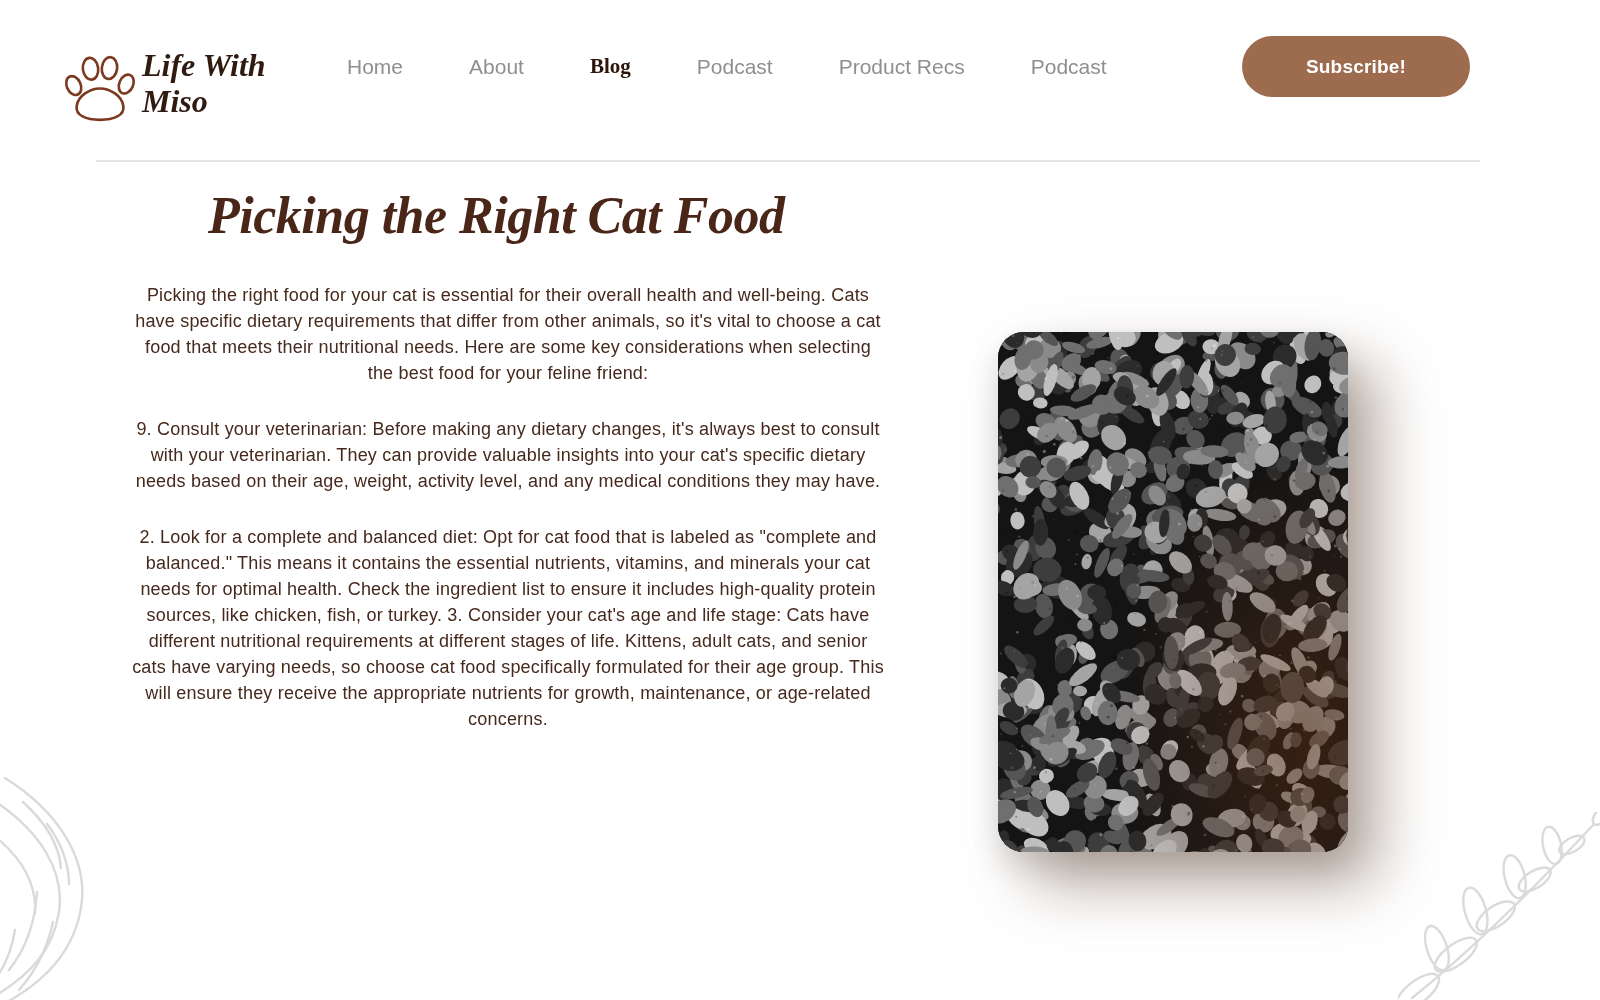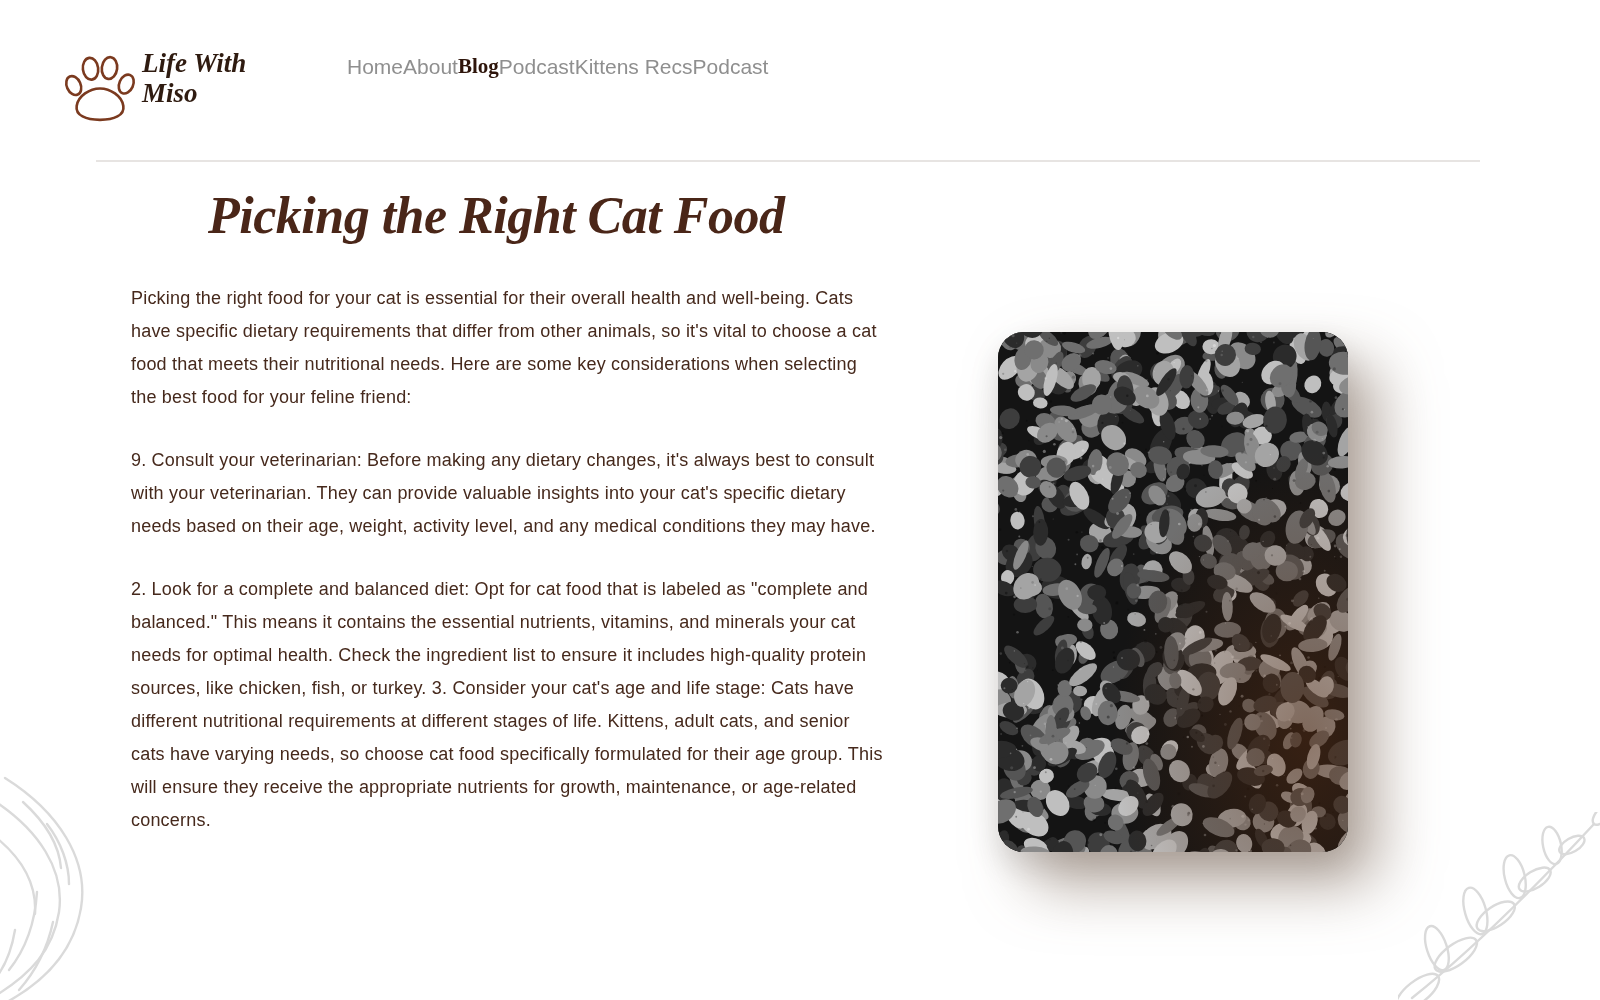--- a/index.html
+++ b/index.html
@@ -9,26 +9,26 @@
     background:#ffffff;
     font-family:"Liberation Sans", sans-serif;
   }
 
   
   .header { position:absolute; left:0; top:0; width:1600px; height:160px; background:#ffffff; }
   .paw { position:absolute; left:62px; top:52px; width:76px; height:70px; }
   .logo-text {
     position:absolute; left:142px; top:48px;
     font-family:"Liberation Serif", serif; font-style:italic; font-weight:700;
-    font-size:27px; line-height:1.12; color:var(--logo-text,#2f1b10);
+    font-size:32px; line-height:1.12; color:var(--logo-text,#2f1b10);
     cursor:pointer;
   }
   .nav {
     position:absolute; left:347px; top:0; height:133px;
-    display:flex; align-items:center; 
+    display:flex; align-items:center; gap:66px;
   }
   .nav-item {
     font-size:21px; color:var(--nav-gray,#8f8f8f); cursor:pointer; white-space:nowrap;
   }
   .nav-item.active { font-weight:700; color:var(--active-nav,#2e150b);font-family:Liberation Serif, serif; }
   .subscribe-btn {
     position:absolute; left:1242px; top:36px; width:228px; height:61px;
     border:none; border-radius:31px; background:var(--accent-brown,#9d6b4e);
     color:#ffffff; font-weight:700; font-size:19px; letter-spacing:.2px;
     font-family:"Liberation Sans", sans-serif; cursor:pointer;
@@ -36,22 +36,23 @@
   .divider { position:absolute; left:96px; top:160px; width:1384px; height:2px; background:var(--divider,#e7e4e2); }
 
   
   .article-title {
     position:absolute; left:208px; top:186px; margin:0;
     font-family:"Liberation Serif", serif; font-style:italic; font-weight:700;
     font-size:52px; letter-spacing:-0.5px; color:var(--heading-brown,#4a2618);text-align:center;
   }
   .article-body {
     position:absolute; left:131px; top:282px; width:754px;
-    font-size:18px; line-height:33px; letter-spacing:.2px;
+    font-size:18px; line-height:26px; letter-spacing:.2px;
     color:var(--body-brown,#46291c);
+    text-align:center;
   }
   .article-body p { margin:0 0 30px 0; }
 
   
   .kibble-photo {
     position:absolute; left:998px; top:332px; width:350px; height:520px;
     border-radius:26px; overflow:hidden; background:#141414;
     box-shadow: 30px 32px 60px rgba(118,96,80,0.55), 0 14px 30px rgba(0,0,0,0.12);
   }
   .kibble-photo svg { display:block; }
@@ -80,24 +81,25 @@
   <div class="logo-text">
     <div>Life With</div>
     <div>Miso</div>
   </div>
 
   <nav class="nav">
     <span class="nav-item">Home</span>
     <span class="nav-item">About</span>
     <span class="nav-item active">Blog</span>
     <span class="nav-item">Podcast</span>
-    <span class="nav-item">Kittens Recs</span>
+    <span class="nav-item">Product Recs</span>
     <span class="nav-item">Podcast</span>
   </nav>
 
+  <button class="subscribe-btn">Subscribe!</button>
 </div>
 
 <div class="divider"></div>
 
 <h1 class="article-title">Picking the Right Cat Food</h1>
 
 <div class="article-body">
   <p>Picking the right food for your cat is essential for their overall health and well-being. Cats have specific dietary requirements that differ from other animals, so it's vital to choose a cat food that meets their nutritional needs. Here are some key considerations when selecting the best food for your feline friend:</p>
   <p>9. Consult your veterinarian: Before making any dietary changes, it's always best to consult with your veterinarian. They can provide valuable insights into your cat's specific dietary needs based on their age, weight, activity level, and any medical conditions they may have.</p>
   <p>2. Look for a complete and balanced diet: Opt for cat food that is labeled as "complete and balanced." This means it contains the essential nutrients, vitamins, and minerals your cat needs for optimal health. Check the ingredient list to ensure it includes high-quality protein sources, like chicken, fish, or turkey. 3. Consider your cat's age and life stage: Cats have different nutritional requirements at different stages of life. Kittens, adult cats, and senior cats have varying needs, so choose cat food specifically formulated for their age group. This will ensure they receive the appropriate nutrients for growth, maintenance, or age-related concerns.</p>

